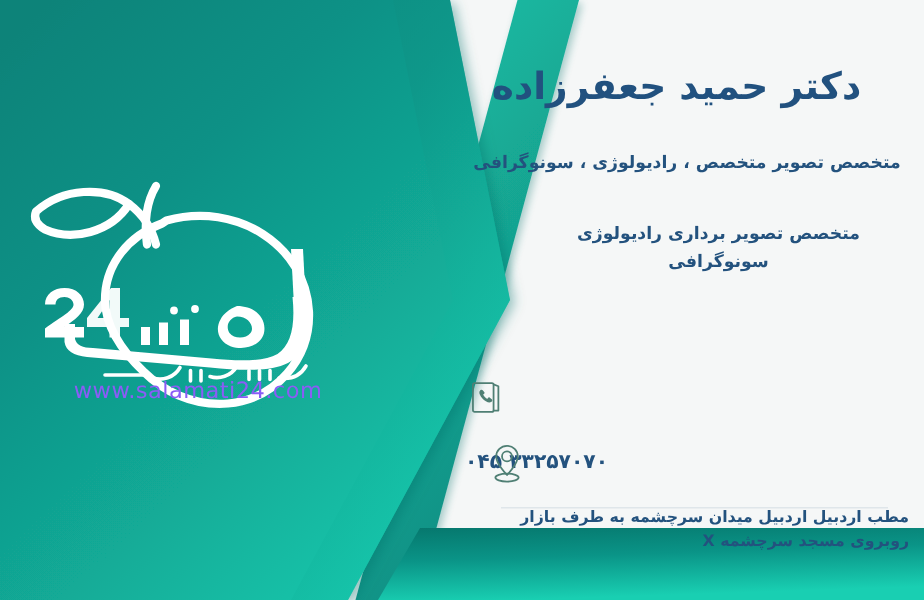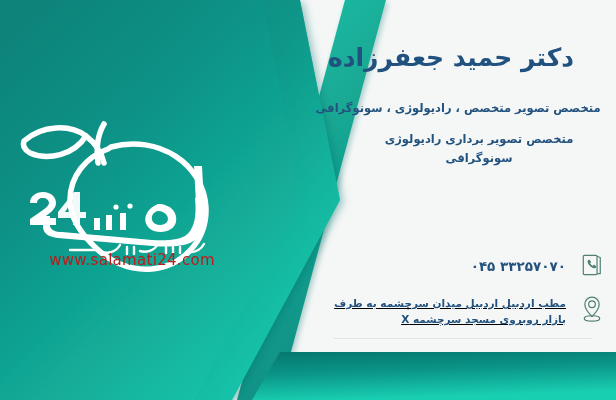--- a/index.html
+++ b/index.html
@@ -56,50 +56,50 @@
     left: 14px;
     font-size: 11.5px;
     font-weight: 700;
     color: #23527e;
     text-align: center;
     line-height: 1.5;
   }
 
   .spec-line-2 {
     position: absolute;
-    top: 130px;
+    top: 146px;
     right: 14px;
     left: 56px;
     font-size: 11.5px;
     font-weight: 700;
     color: #23527e;
     text-align: center;
     line-height: 1.62;
   }
 
   
   .contact-row {
     position: absolute;
     display: flex;
-    align-items: flex-start;
+    align-items: flex-end;
     justify-content: flex-start;
     gap: 12px;
+    flex-direction: column;
   }
 
   .row-phone {
     top: 250px;
     right: 10px;
     left: 10px;
   }
 
   .row-address {
     top: 294px;
     right: 10px;
     left: 24px;
-    text-decoration: underline;
   }
 
   .contact-icon {
     flex: 0 0 auto;
     width: 28px;
     height: 30px;
     display: flex;
     align-items: center;
     justify-content: center;
     color: #4f7f74;
@@ -157,21 +157,21 @@
     top: 108px;
     width: 250px;
     height: 170px;
   }
   .logo-site {
     position: absolute;
     left: 8px;
     top: 251px;
     width: 248px;
     text-align: center;
-    color: #b91c1c;
+    color: #8b5cf6;
     font-size: 15px;
     font-weight: 400;
     letter-spacing: 0.3px;
   }
 </style>
 </head>
 <body>
 
 <div id="card">
 

